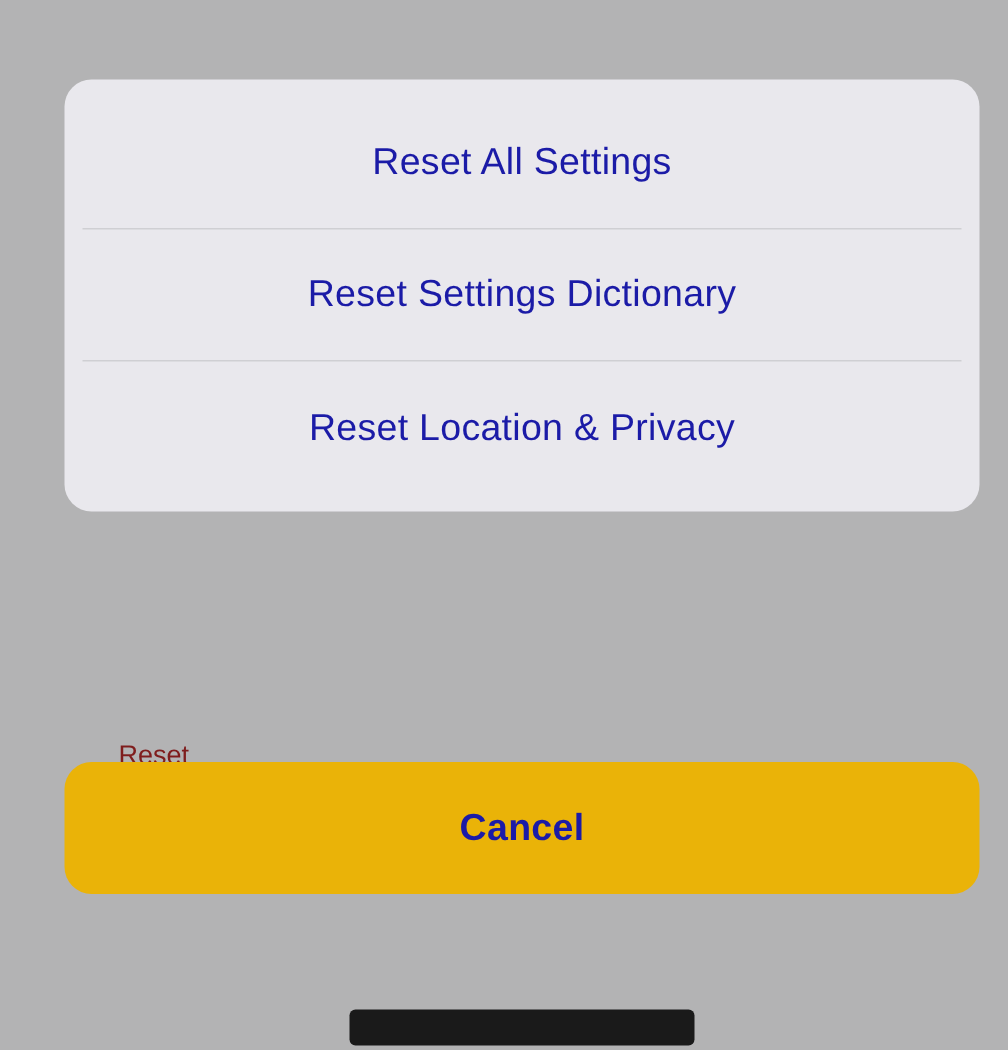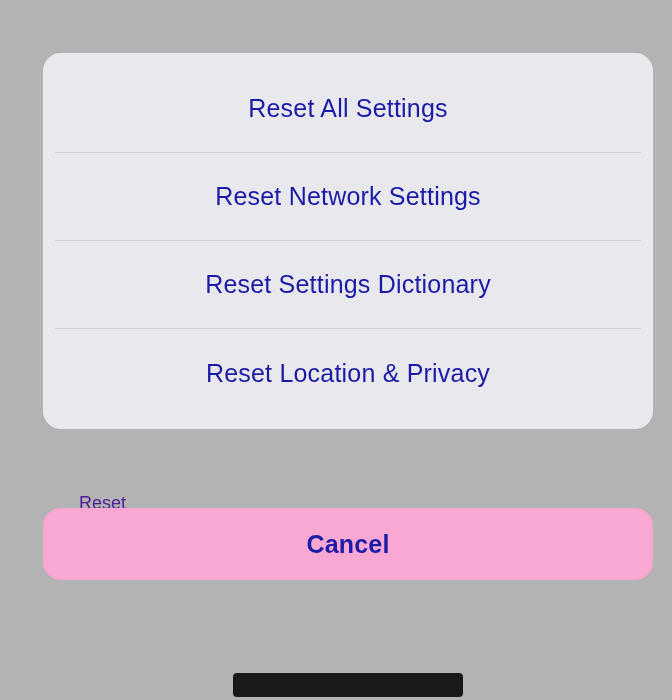--- a/index.html
+++ b/index.html
@@ -48,39 +48,39 @@
     }
     
     .cancel-container {
       position: absolute;
       top: 484px;
       left: 19px;
       right: 19px;
     }
     
     .cancel-button {
-      background: #f9a8d4;
+      background: #eab308;
       border-radius: 18px;
-      height: 72px;
+      height: 88px;
       display: flex;
       align-items: center;
       justify-content: center;
       font-size: 25px;
       font-weight: 600;
       color: #1b1ba7;
       cursor: pointer;
       letter-spacing: 0.2px;
     }
     
     .background-text {
       position: absolute;
       top: 469px;
       left: 55px;
       font-size: 18px;
-      color: #4c1d95;
+      color: #7f1d1d;
       z-index: -1;
     }
     
     .home-indicator {
       position: absolute;
       bottom: 15px;
       left: 50%;
       transform: translateX(-50%);
       width: 230px;
       height: 7px;
@@ -107,23 +107,20 @@
 <div class="backdrop">
   <span class="background-text">Reset</span>
 </div>
 
 <div class="sheet-container">
   <div class="options-list">
     <div class="option-item">
       <span>Reset All Settings</span>
     </div>
     <div class="option-item">
-      <span>Reset Network Settings</span>
-    </div>
-    <div class="option-item">
       <span>Reset Settings Dictionary</span>
     </div>
     <div class="option-item">
       <span>Reset Location &amp; Privacy</span>
     </div>
   </div>
 </div>
 
 <div class="cancel-container">
   <div class="cancel-button">

